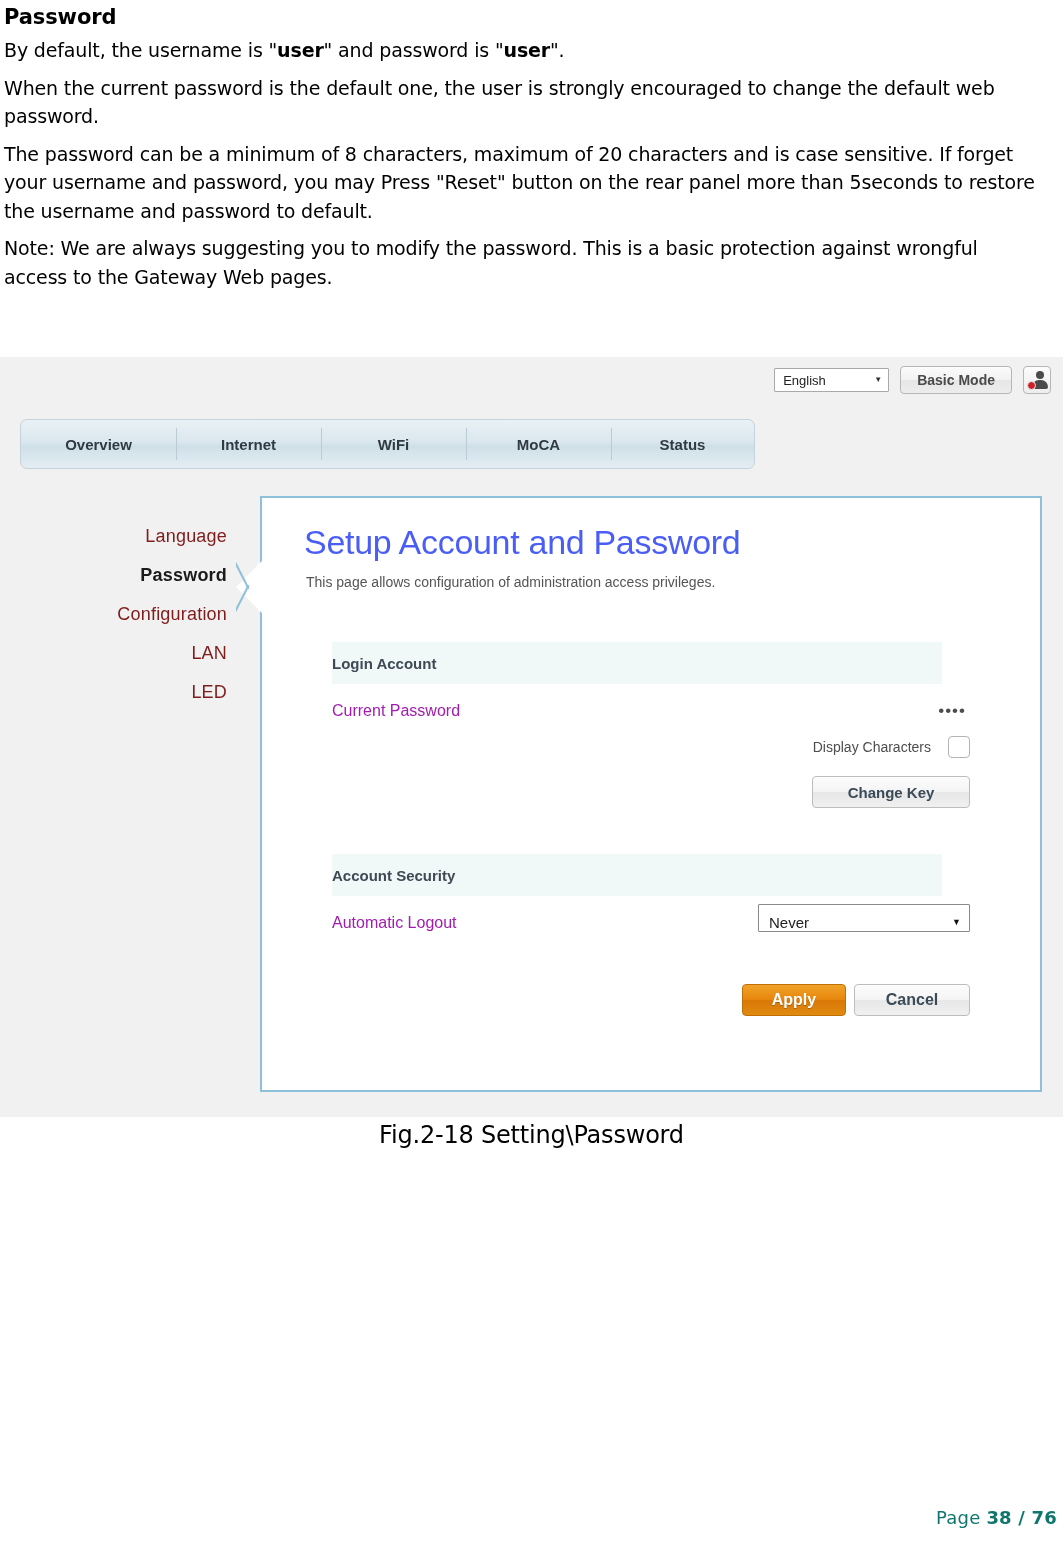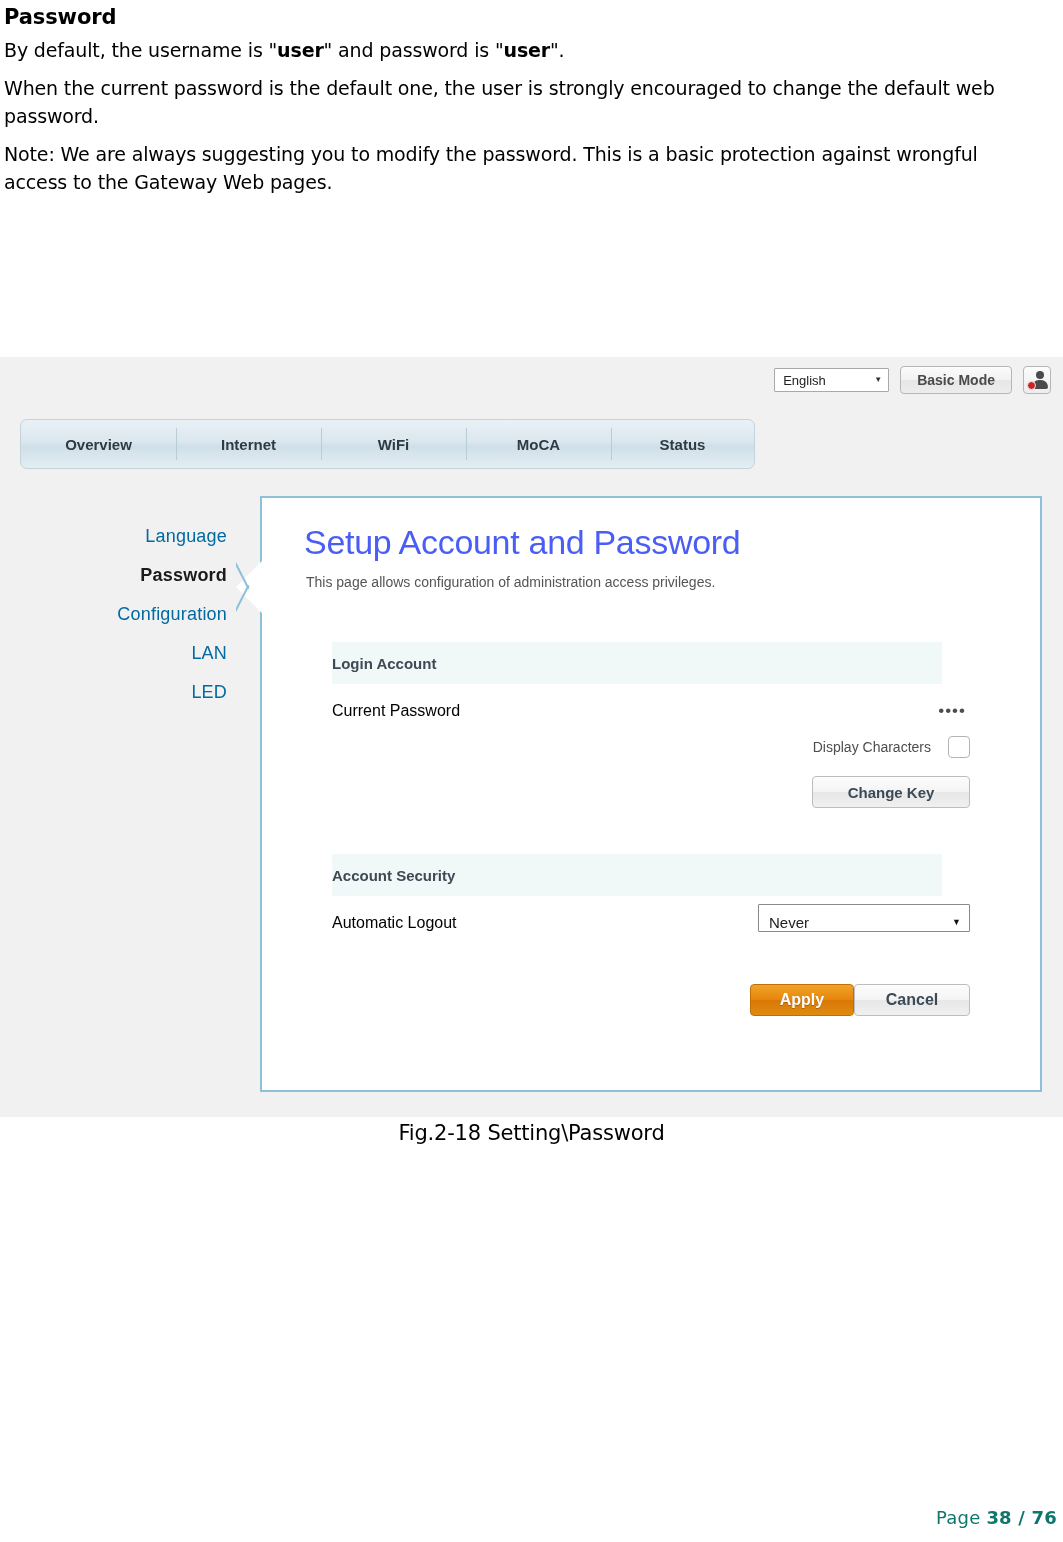--- a/index.html
+++ b/index.html
@@ -160,21 +160,21 @@
   
   .sidebar {
     position: absolute;
     left: 0;
     top: 160px;
     width: 245px;
     text-align: right;
   }
   .side-item {
     font-size: 18px;
-    color: #0369a1;
+    color: #7f1d1d;
     padding: 9px 18px 9px 0;
     letter-spacing: 0.2px;
   }
   .side-item.active {
     color: #1a1a1a;
     font-weight: bold;
   }
 
   
   .panel {
@@ -254,21 +254,21 @@
     font-size: 15px;
     font-weight: bold;
     color: #3f4a55;
   }
   .sec-head.login { top: 144px; }
   .sec-head.security { top: 356px; }
 
   .row-label {
     position: absolute;
     font-size: 16px;
-    color: #000000;
+    color: #a21caf;
   }
   .row-label.current-pw { left: 70px; top: 204px; }
   .row-label.auto-logout { left: 70px; top: 416px; }
 
   .pw-dots {
     position: absolute;
     right: 74px;
     top: 204px;
     font-size: 17px;
     color: #4d4d4d;
@@ -336,21 +336,21 @@
     font-size: 15px;
     color: #222;
   }
   .logout-select .caret { font-size: 9px; color: #111; line-height: 1; }
 
   .actions {
     position: absolute;
     right: 70px;
     top: 486px;
     display: flex;
-    gap: 0;
+    gap: 8px;
   }
   .btn-apply {
     width: 104px;
     height: 32px;
     font-size: 16px;
     color: #ffffff;
     background: linear-gradient(to bottom, #f0a32a 0%, #e8860c 48%, #d97806 52%, #e08b10 100%);
     border: 1px solid #c06f05;
     text-shadow: 0 1px 0 rgba(0,0,0,.25);
   }
@@ -360,21 +360,21 @@
     font-size: 16px;
   }
 
   
   .caption {
     position: absolute;
     left: 0;
     top: 1121px;
     width: 1063px;
     text-align: center;
-    font-size: 21px;
+    font-size: 24px;
     color: #000;
     letter-spacing: -0.2px;
   }
 
   
   .footer {
     position: absolute;
     right: 6px;
     bottom: 14px;
     font-size: 18px;
@@ -388,20 +388,21 @@
 
 <div class="doc">
   <h1 class="doc-heading">Password</h1>
 
   <p class="doc-p">
     <span>By default, the username is "</span><b>user</b><span>" and password is "</span><b>user</b><span>".</span>
   </p>
 
   <p class="doc-p tight">When the current password is the default one, the user is strongly encouraged to change the default web password.</p>
 
+  <p class="doc-p tight">The password can be a minimum of 8 characters, maximum of 20 characters and is case sensitive. If forget your username and password, you may Press "Reset" button on the rear panel more than 5seconds to restore the username and password to default.</p>
 
   <p class="doc-p tight">Note: We are always suggesting you to modify the password. This is a basic protection against wrongful access to the Gateway Web pages.</p>
 </div>
 
 <div class="shot">
 
   <div class="util">
     <div class="lang-select">
       <span>English</span>
       <span class="caret">▼</span>

